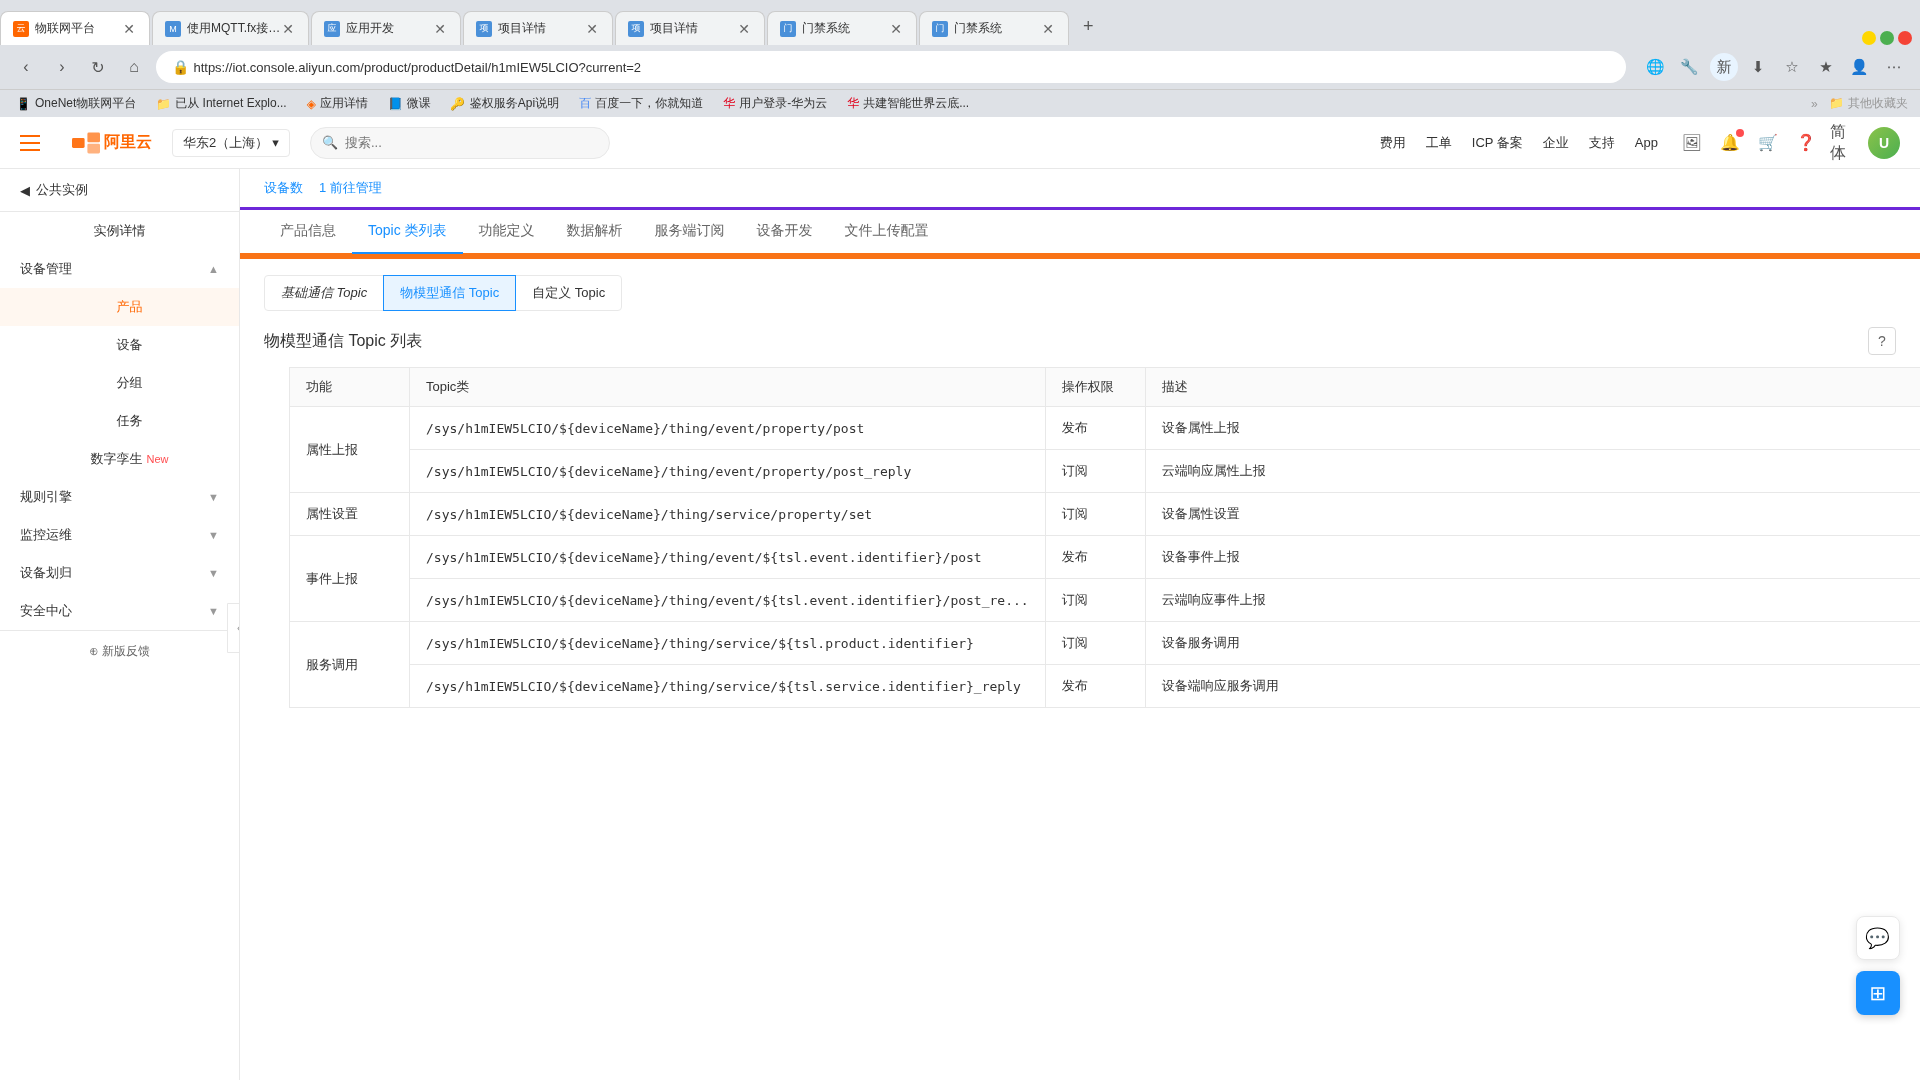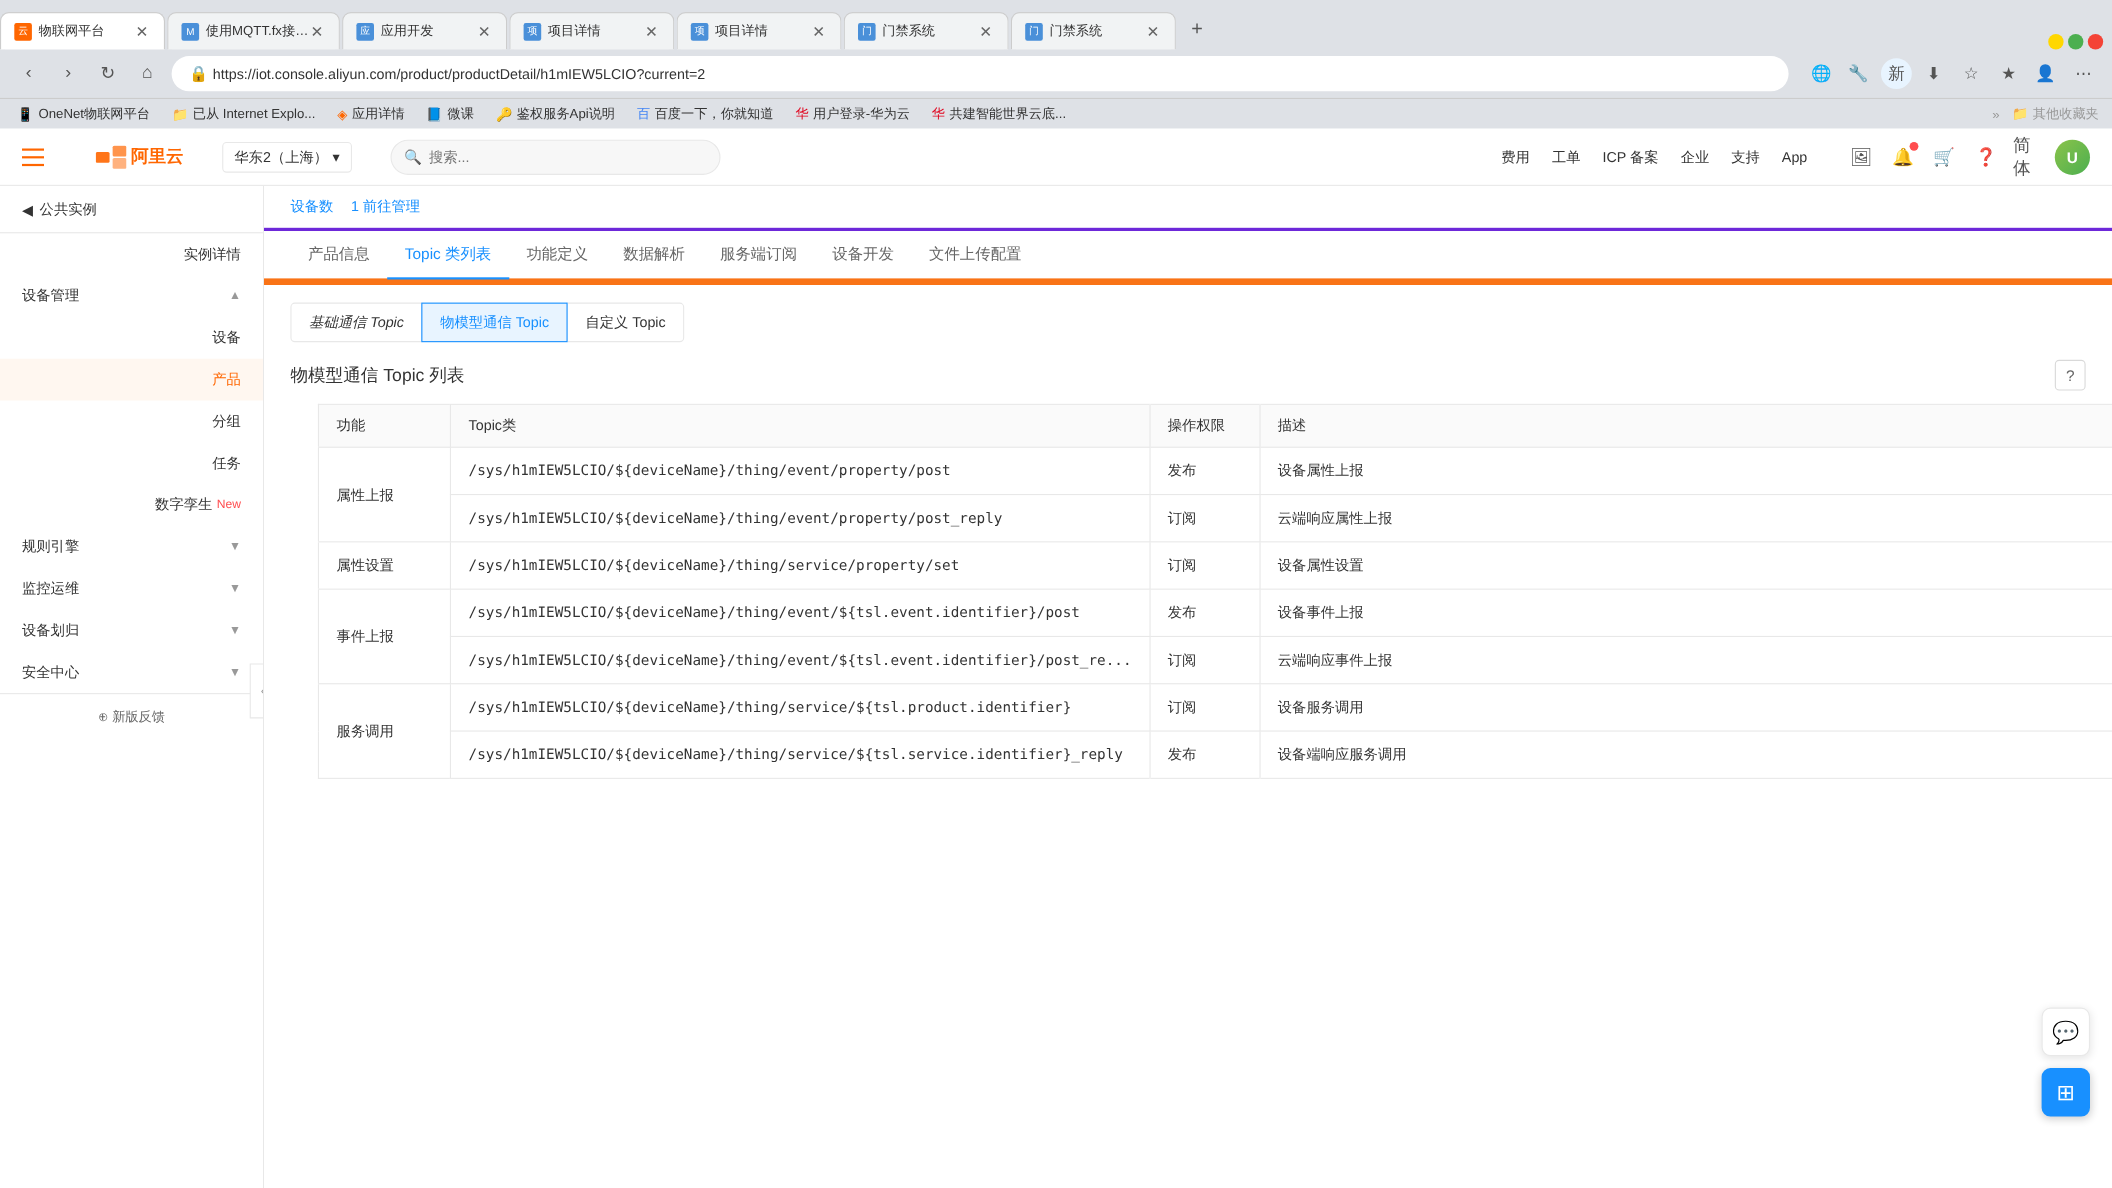--- a/index.html
+++ b/index.html
@@ -22,42 +22,42 @@
     .toolbar-icons { display: flex; align-items: center; gap: 6px; margin-left: 8px; }
     .toolbar-icon { width: 28px; height: 28px; border-radius: 50%; display: flex; align-items: center; justify-content: center; cursor: pointer; color: #555; font-size: 15px; }
 
     .bookmarks-bar { display: flex; align-items: center; padding: 3px 12px; background: #dee1e6; border-top: 1px solid #ccc; font-size: 12px; gap: 12px; overflow: hidden; }
     .bookmark-item { display: flex; align-items: center; gap: 4px; cursor: pointer; color: #333; white-space: nowrap; padding: 2px 4px; border-radius: 3px; }
 
     
     .app-container { display: flex; flex-direction: column; height: calc(1080px - 110px); background: #fff; }
 
     
-    .top-nav { height: 52px; background: #fff; border-bottom: 1px solid #e8e8e8; display: flex; align-items: center; padding: 0 20px; gap: 35px; flex-shrink: 0; }
+    .top-nav { height: 52px; background: #fff; border-bottom: 1px solid #e8e8e8; display: flex; align-items: center; padding: 0 20px; gap: 20px; flex-shrink: 0; }
     .hamburger { width: 32px; height: 32px; display: flex; flex-direction: column; justify-content: center; gap: 5px; cursor: pointer; }
     .hamburger span { display: block; width: 20px; height: 2px; background: #ff6600; }
     .logo { display: flex; align-items: center; gap: 4px; font-size: 16px; font-weight: bold; color: #ff6600; }
     .logo-icon { width: 28px; height: 22px; }
     .region-selector { display: flex; align-items: center; gap: 4px; padding: 4px 10px; border: 1px solid #e8e8e8; border-radius: 4px; cursor: pointer; font-size: 13px; color: #333; }
     .search-bar { flex: 0 0 300px; height: 32px; border: 1px solid #e8e8e8; border-radius: 16px; display: flex; align-items: center; padding: 0 12px; background: #f7f7f7; }
     .search-bar input { border: none; background: transparent; outline: none; font-size: 13px; width: 100%; color: #999; }
     .nav-links { display: flex; align-items: center; gap: 20px; margin-left: auto; font-size: 13px; color: #333; }
     .nav-link { cursor: pointer; }
     .nav-icons { display: flex; align-items: center; gap: 10px; }
     .nav-icon-btn { width: 28px; height: 28px; display: flex; align-items: center; justify-content: center; cursor: pointer; font-size: 16px; color: #555; position: relative; }
     .badge { position: absolute; top: 0; right: 0; width: 8px; height: 8px; background: #ff4d4f; border-radius: 50%; }
     .avatar { width: 32px; height: 32px; border-radius: 50%; background: #ccc; overflow: hidden; cursor: pointer; }
 
     
     .content-area { display: flex; flex: 1; overflow: hidden; }
 
     
     .sidebar { width: 240px; background: #fff; border-right: 1px solid #e8e8e8; overflow-y: auto; flex-shrink: 0; }
     .sidebar-back { display: flex; align-items: center; gap: 6px; padding: 12px 20px; cursor: pointer; color: #333; font-size: 13px; border-bottom: 1px solid #e8e8e8; }
-    .sidebar-item { padding: 10px 20px; cursor: pointer; font-size: 13px; color: #333; display: flex; align-items: center; justify-content: flex-end; }
+    .sidebar-item { padding: 10px 20px; cursor: pointer; font-size: 13px; color: #333; display: flex; align-items: center; justify-content: center; }
     .sidebar-item.active { background: #fff7f0; color: #ff6600; font-weight: 500; }
     .sidebar-item.indented { padding-left: 40px; }
     .sidebar-section { display: flex; align-items: center; justify-content: space-between; padding: 10px 20px; cursor: pointer; font-size: 13px; color: #333; }
     .new-badge { font-size: 11px; color: #ff4d4f; font-weight: normal; }
     .collapse-arrow { font-size: 11px; color: #999; }
     .sidebar-footer { padding: 12px 20px; border-top: 1px solid #e8e8e8; font-size: 12px; color: #666; text-align: center; cursor: pointer; }
 
     
     .main-content { flex: 1; overflow-y: auto; padding: 0; }
     .breadcrumb-bar { padding: 10px 24px; display: flex; align-items: center; gap: 8px; font-size: 13px; border-bottom: 3px solid #6d28d9; }
@@ -259,25 +259,25 @@
 
       <div class="sidebar-item">
         <span>实例详情</span>
       </div>
 
       <div class="sidebar-section">
         <span>设备管理</span>
         <span class="collapse-arrow">▲</span>
       </div>
 
+      <div class="sidebar-item indented active">
+        <span>产品</span>
+      </div>
       <div class="sidebar-item indented">
         <span>设备</span>
-      </div>
-      <div class="sidebar-item indented active">
-        <span>产品</span>
       </div>
       <div class="sidebar-item indented">
         <span>分组</span>
       </div>
       <div class="sidebar-item indented">
         <span>任务</span>
       </div>
       <div class="sidebar-item indented">
         <span>数字孪生</span>
         <span class="new-badge" style="color:#ff4d4f; font-size:11px; margin-left:4px;">New</span>

